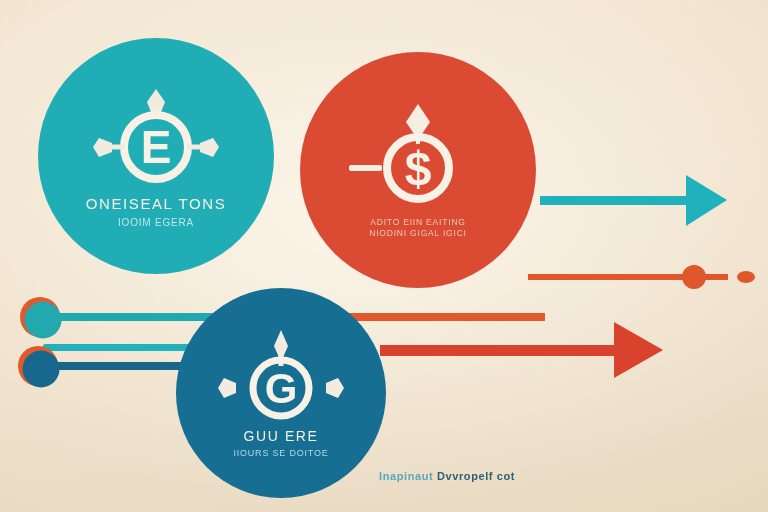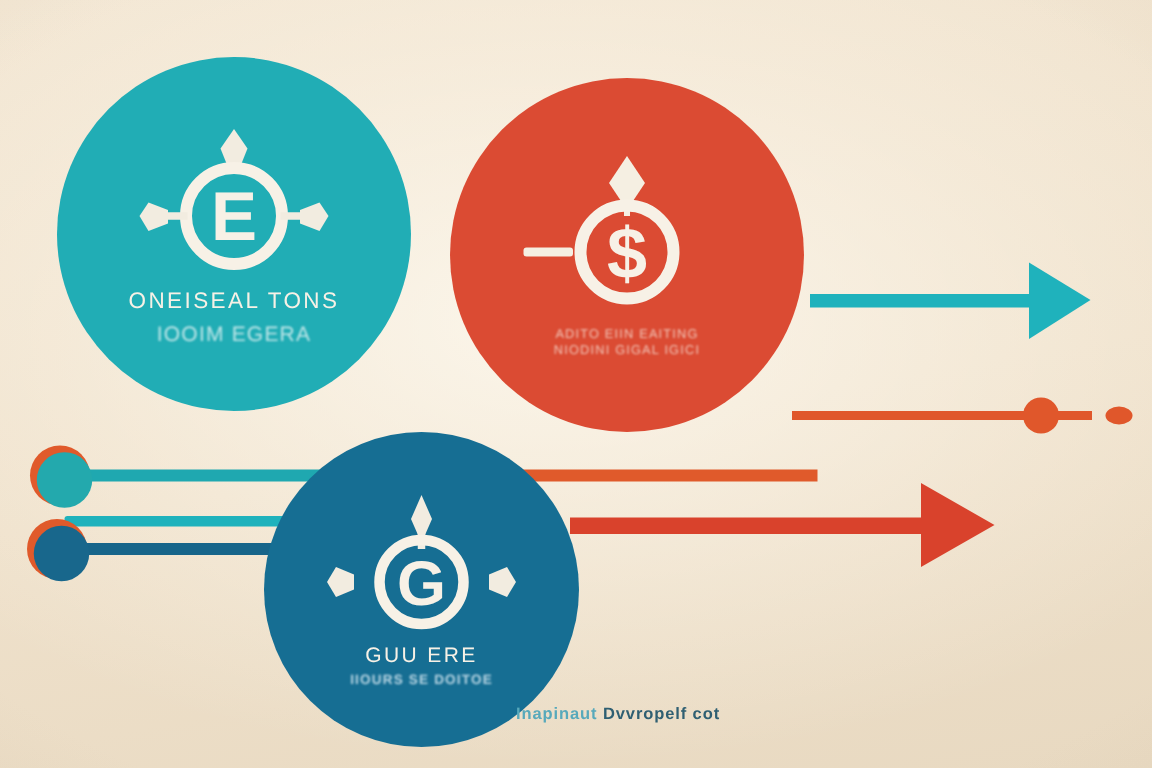--- a/index.html
+++ b/index.html
@@ -64,25 +64,25 @@
     filter: blur(0.35px);
   }
   .circle-sub {
     text-align: center;
     letter-spacing: 0.8px;
     filter: blur(0.55px);
     text-transform: uppercase;
   }
 
   .teal  .circle-label { font-size: 15px; }
-  .teal  .circle-sub   { font-size: 14px; color: #bfe6e8; margin-top: 5px; }
+  .teal  .circle-sub   { font-size: 10px; color: #bfe6e8; margin-top: 5px; }
   .red   .circle-label { font-size: 15px; }
   .red   .circle-sub   { font-size: 8.5px; color: #f2c8bb; margin-top: 5px; line-height: 11px; }
   .blue  .circle-label { font-size: 14px; }
-  .blue  .circle-sub   { font-size: 9px; color: #b9d6e4; margin-top: 4px; font-weight: bold; }
+  .blue  .circle-sub   { font-size: 9px; color: #b9d6e4; margin-top: 4px; }
 
   .caption {
     position: absolute;
     font-size: 11px;
     font-weight: 700;
     letter-spacing: 0.6px;
     color: #2f5f72;
     filter: blur(0.45px);
     white-space: nowrap;
   }
@@ -186,19 +186,19 @@
 
         <path d="M18 50 L30 55 L30 65 L18 70 L12 60 Z" fill="#f2ece0"></path>
 
         <path d="M132 50 L120 55 L120 65 L132 70 L138 60 Z" fill="#f2ece0"></path>
       </svg>
     </div>
     <div class="circle-label">GUU ERE</div>
     <div class="circle-sub">IIOURS SE DOITOE</div>
   </div>
 
-  <div class="caption" style="left:344px; top:470px;text-align:center;">
+  <div class="caption" style="left:379px; top:470px;text-align:center;">
     <span class="cap-a">Inapinaut</span>
     <span>Dvvropelf cot</span>
   </div>
 
   <div class="grain"></div>
 </div>
 
 </body></html>

